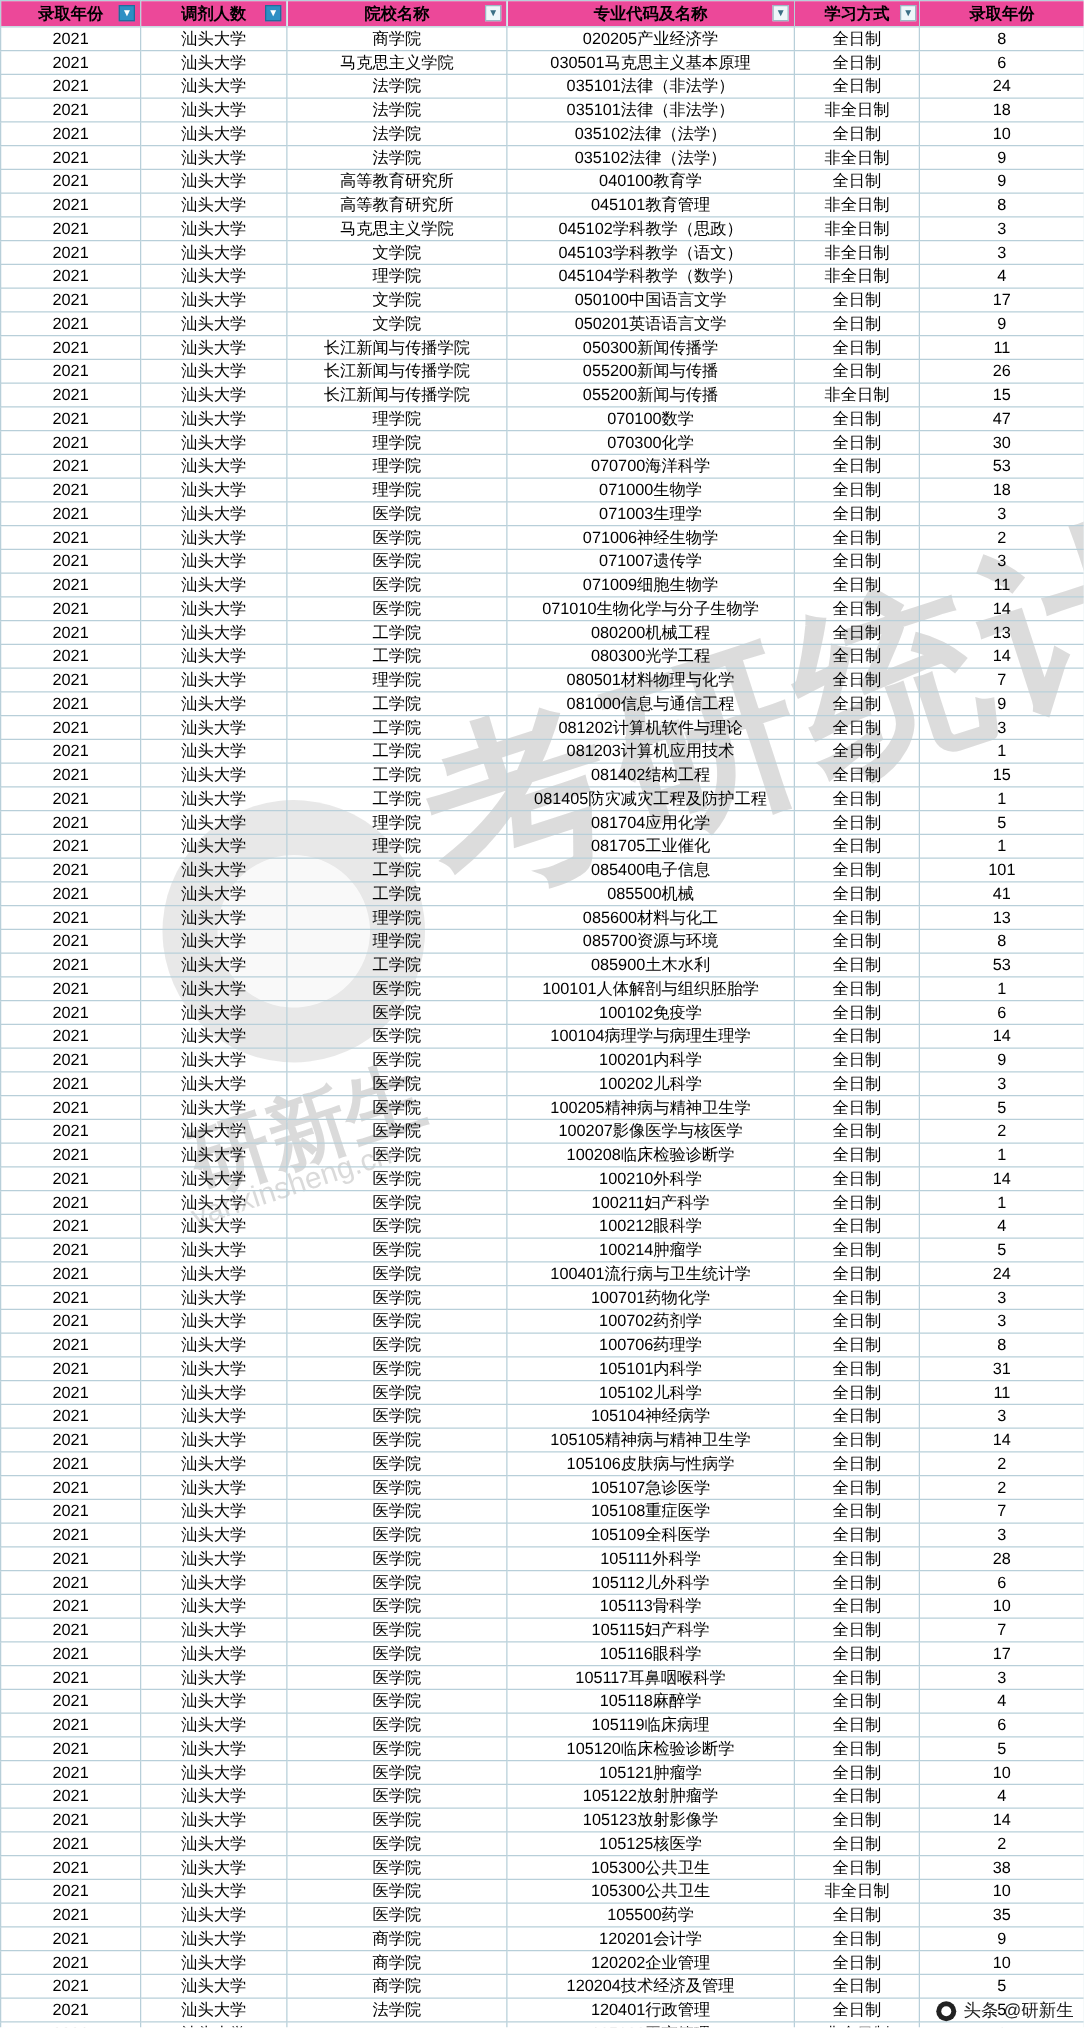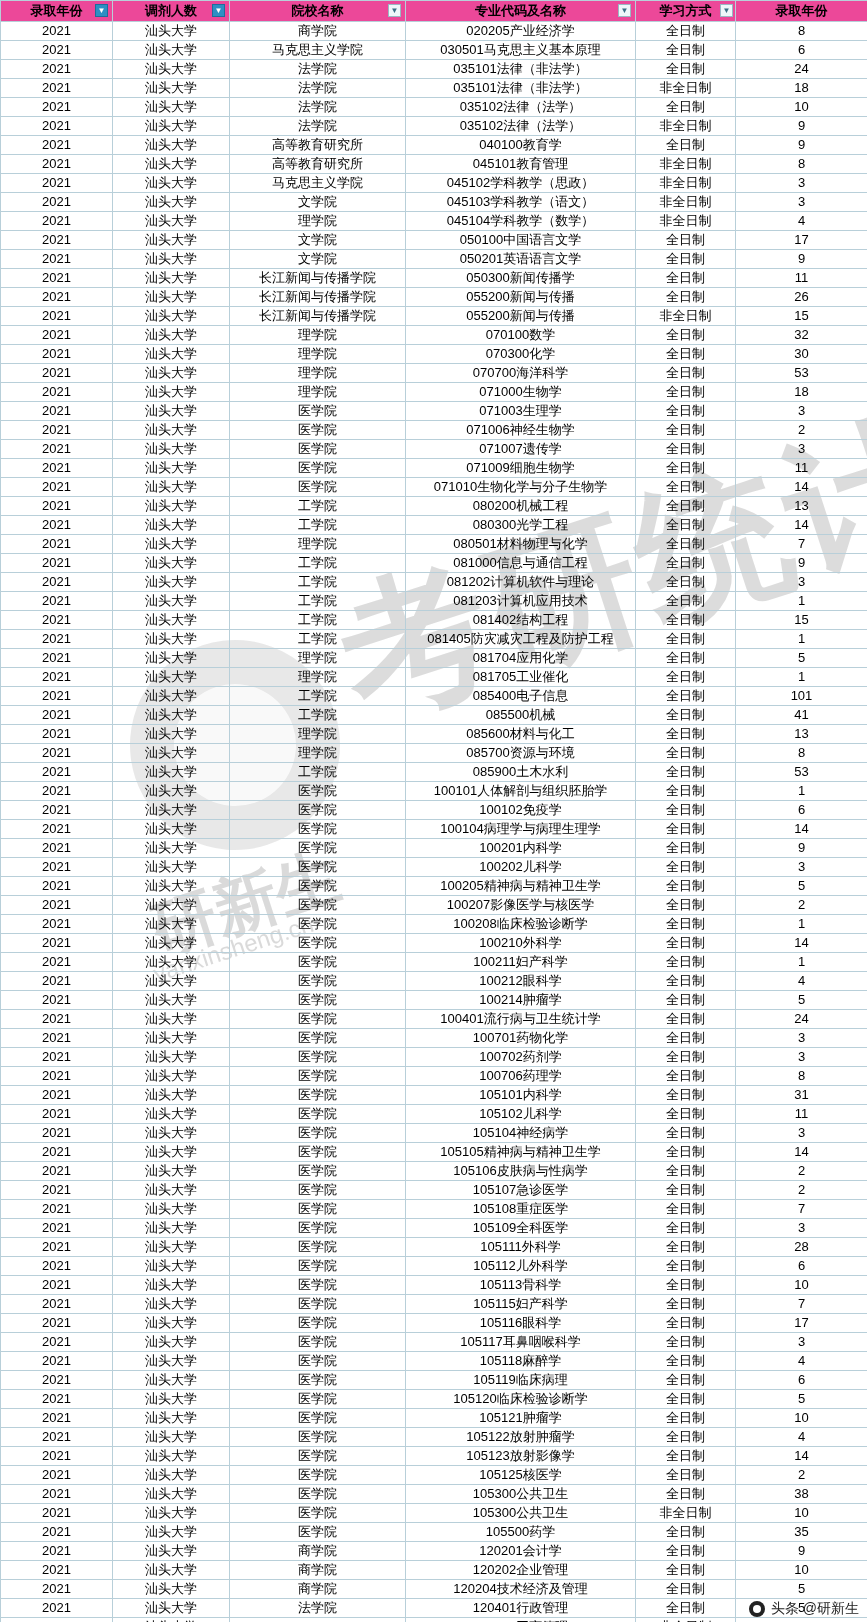--- a/index.html
+++ b/index.html
@@ -291,21 +291,21 @@
           <td>055200新闻与传播</td>
           <td>非全日制</td>
           <td class="num">15</td>
         </tr>
         <tr>
           <td>2021</td>
           <td>汕头大学</td>
           <td>理学院</td>
           <td>070100数学</td>
           <td>全日制</td>
-          <td class="num">32</td>
+          <td class="num">47</td>
         </tr>
         <tr>
           <td>2021</td>
           <td>汕头大学</td>
           <td>理学院</td>
           <td>070300化学</td>
           <td>全日制</td>
           <td class="num">30</td>
         </tr>
         <tr>

